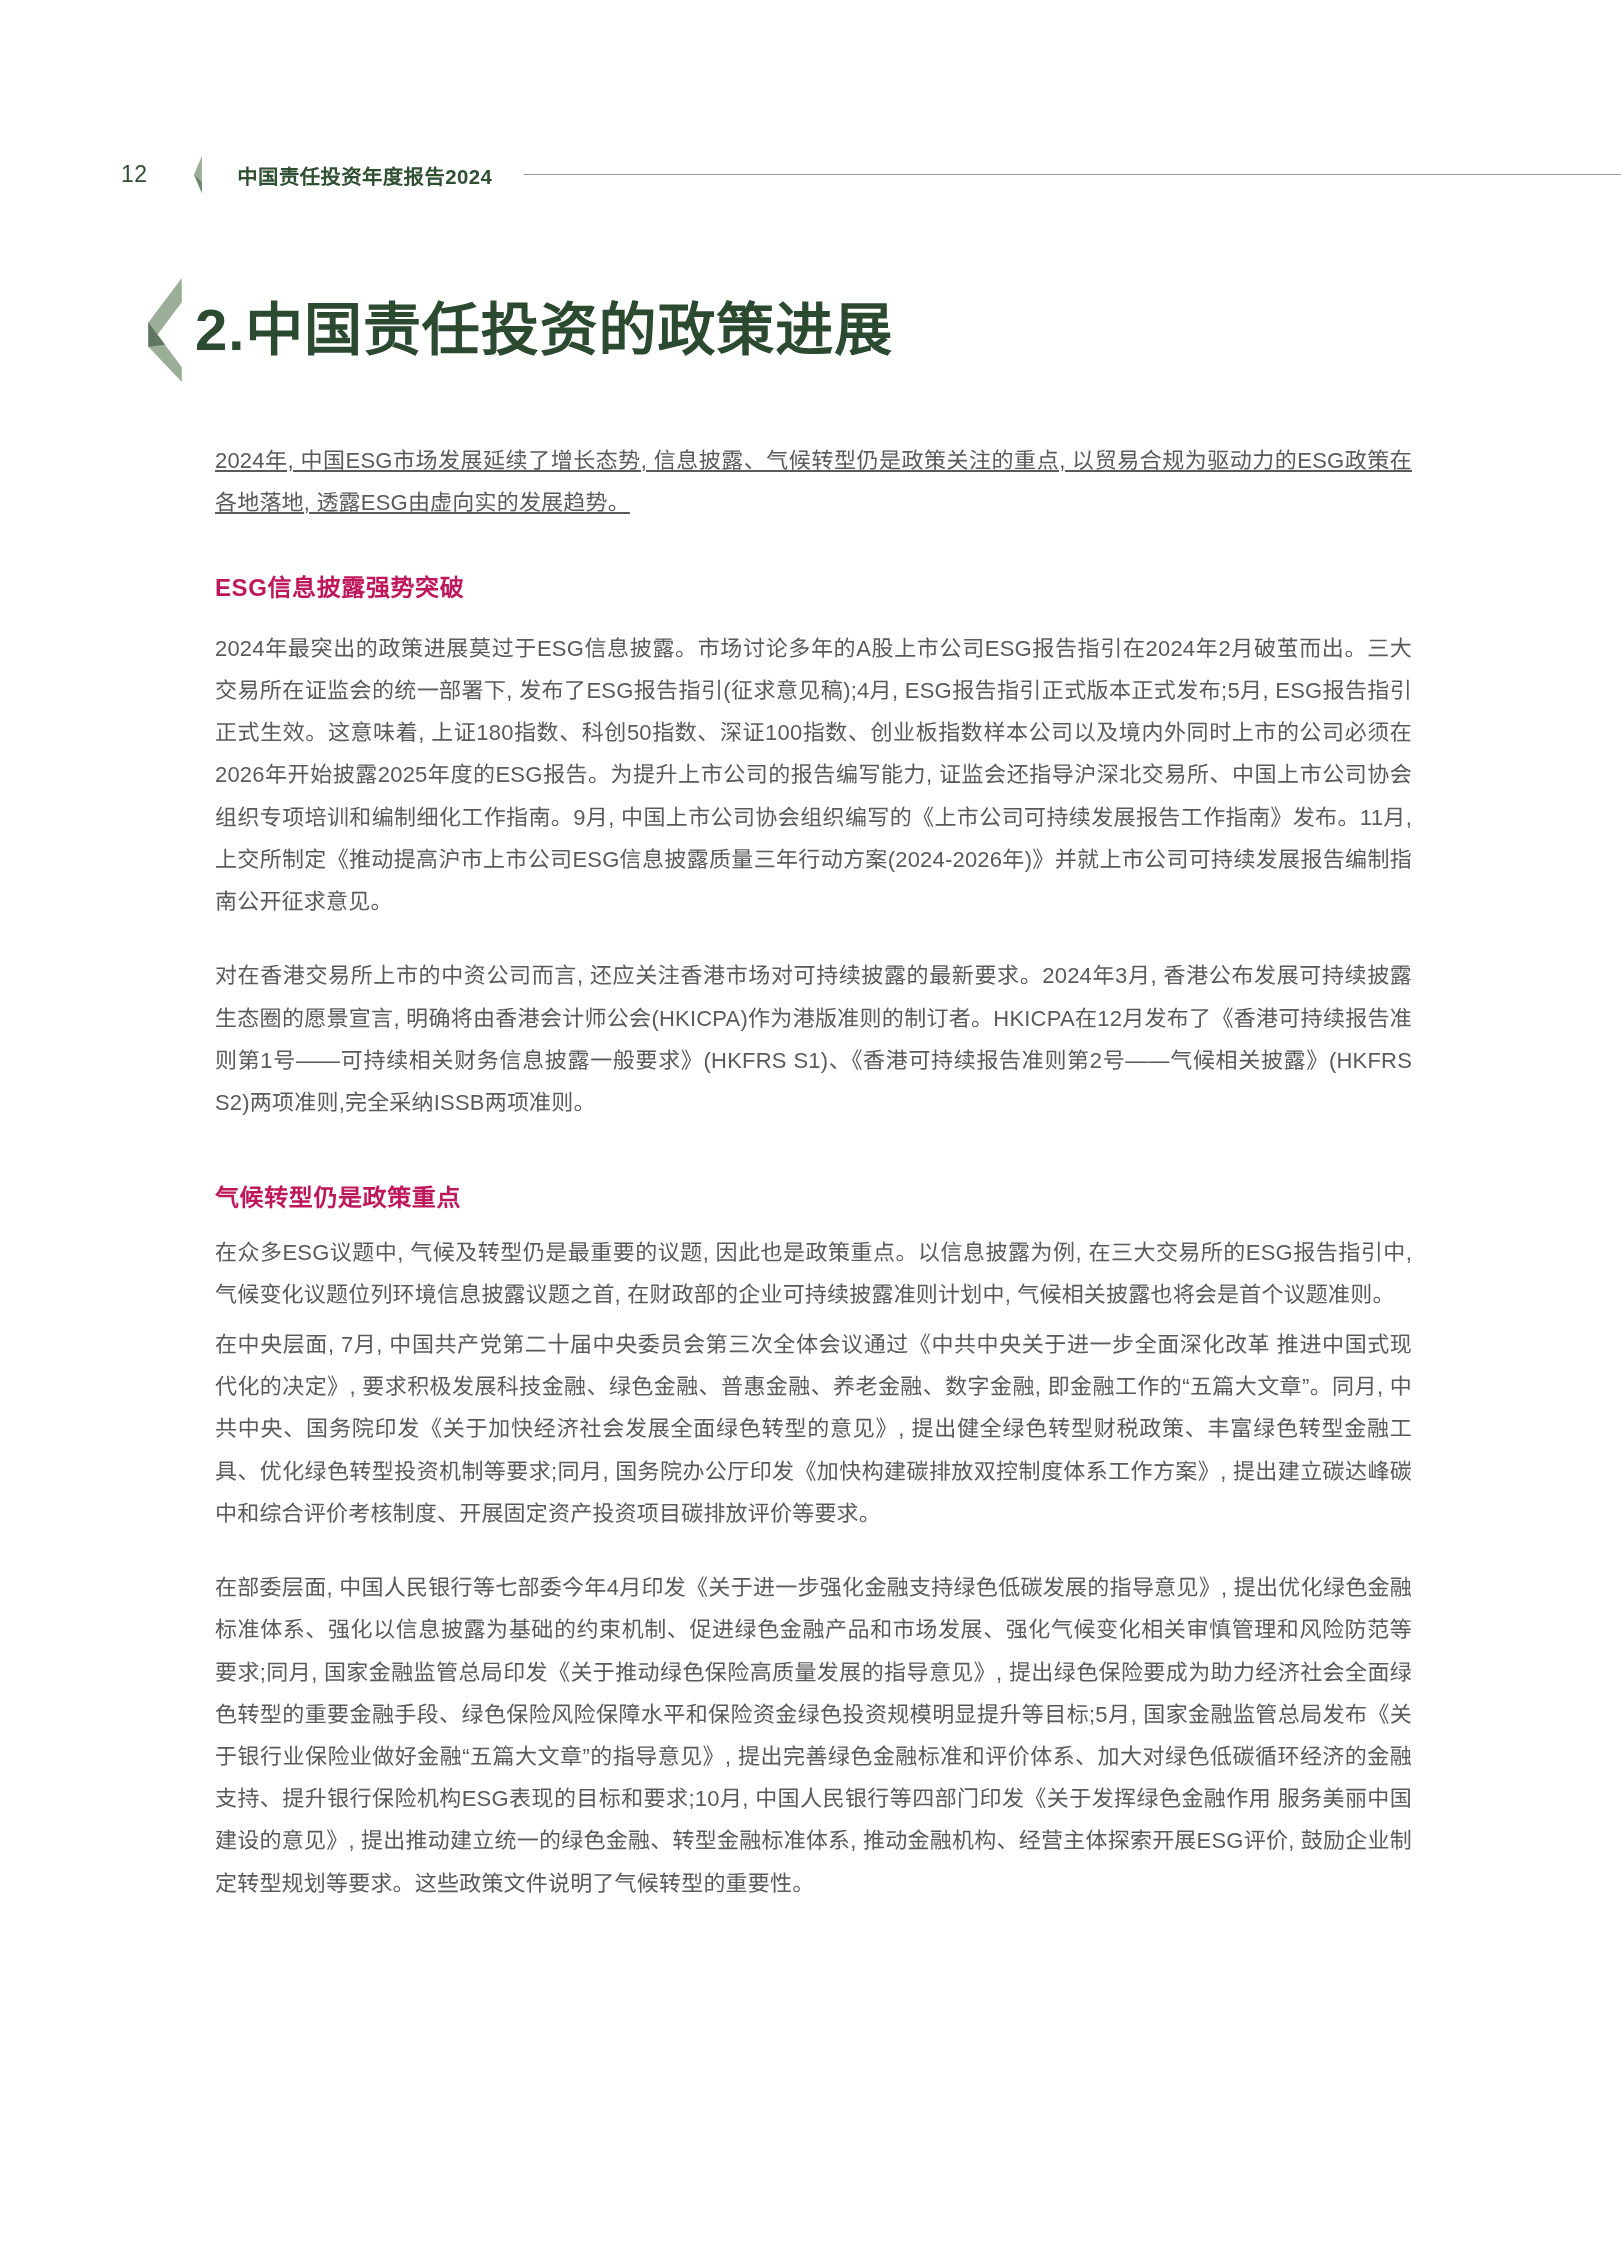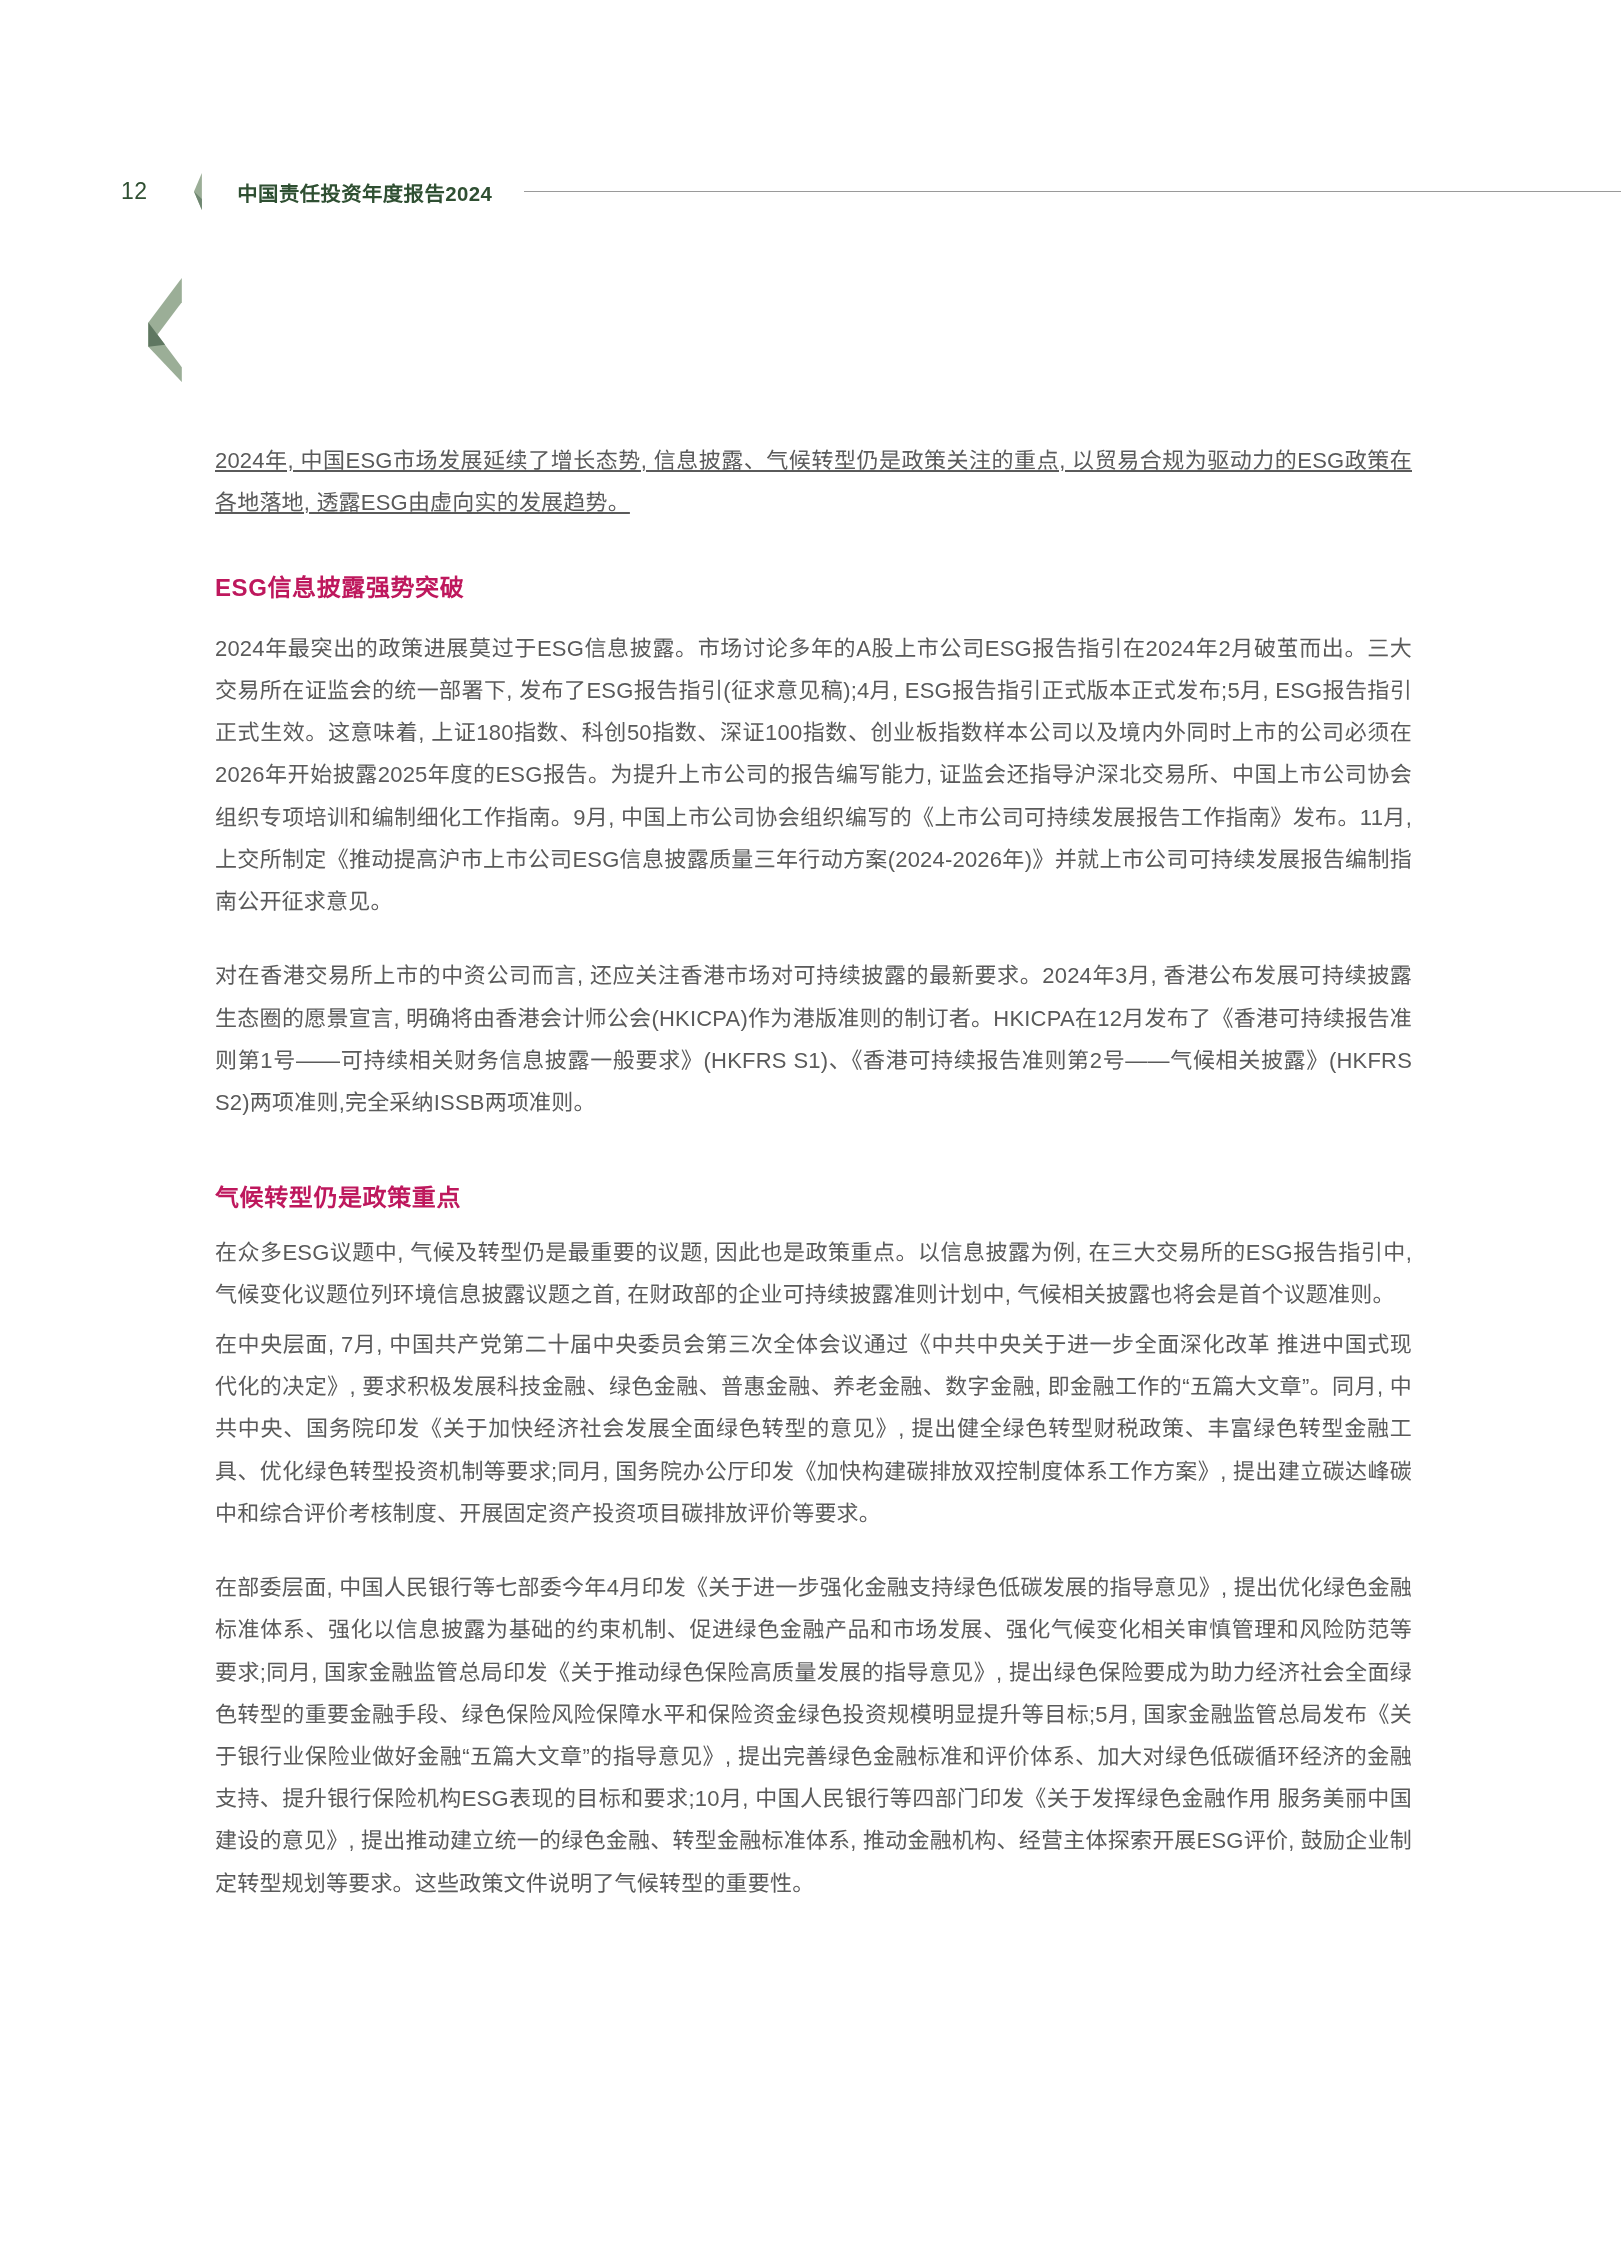--- a/index.html
+++ b/index.html
@@ -20,21 +20,21 @@
     height: 2257px;
     background: #ffffff;
     box-sizing: border-box;
     overflow: hidden;
   }
 
   
   .page-header {
     position: absolute;
     left: 0;
-    top: 173px;
+    top: 156px;
     width: 1621px;
     height: 37px;
     display: flex;
     align-items: center;
   }
   .header-pageno {
     width: 56px;
     margin-left: 121px;
     font-size: 23px;
     color: #2f4f32;
@@ -145,20 +145,21 @@
   </div>
 
   <div class="content">
 
     <div class="section-title-row">
       <svg class="title-chevron" viewBox="0 0 48 112">
         <polygon points="48,0 12,48 12,74 48,26" fill="#9bae97"></polygon>
         <polygon points="12,48 48,96 48,112 12,74" fill="#9bae97"></polygon>
         <polygon points="12,48 30,72 12,74" fill="#5f7761"></polygon>
       </svg>
+      <div class="section-title-text">2.中国责任投资的政策进展</div>
     </div>
 
     <p class="body intro">2024年, 中国ESG市场发展延续了增长态势, 信息披露、气候转型仍是政策关注的重点, 以贸易合规为驱动力的ESG政策在各地落地, 透露ESG由虚向实的发展趋势。</p>
 
     <h2 class="green-heading">ESG信息披露强势突破</h2>
 
     <p class="body">2024年最突出的政策进展莫过于ESG信息披露。市场讨论多年的A股上市公司ESG报告指引在2024年2月破茧而出。三大交易所在证监会的统一部署下, 发布了ESG报告指引(征求意见稿);4月, ESG报告指引正式版本正式发布;5月, ESG报告指引正式生效。这意味着, 上证180指数、科创50指数、深证100指数、创业板指数样本公司以及境内外同时上市的公司必须在2026年开始披露2025年度的ESG报告。为提升上市公司的报告编写能力, 证监会还指导沪深北交易所、中国上市公司协会组织专项培训和编制细化工作指南。9月, 中国上市公司协会组织编写的《上市公司可持续发展报告工作指南》发布。11月, 上交所制定《推动提高沪市上市公司ESG信息披露质量三年行动方案(2024-2026年)》并就上市公司可持续发展报告编制指南公开征求意见。</p>
 
 
     <p class="body">对在香港交易所上市的中资公司而言, 还应关注香港市场对可持续披露的最新要求。2024年3月, 香港公布发展可持续披露生态圈的愿景宣言, 明确将由香港会计师公会(HKICPA)作为港版准则的制订者。HKICPA在12月发布了《香港可持续报告准则第1号——可持续相关财务信息披露一般要求》(HKFRS S1)、《香港可持续报告准则第2号——气候相关披露》(HKFRS S2)两项准则,完全采纳ISSB两项准则。</p>

